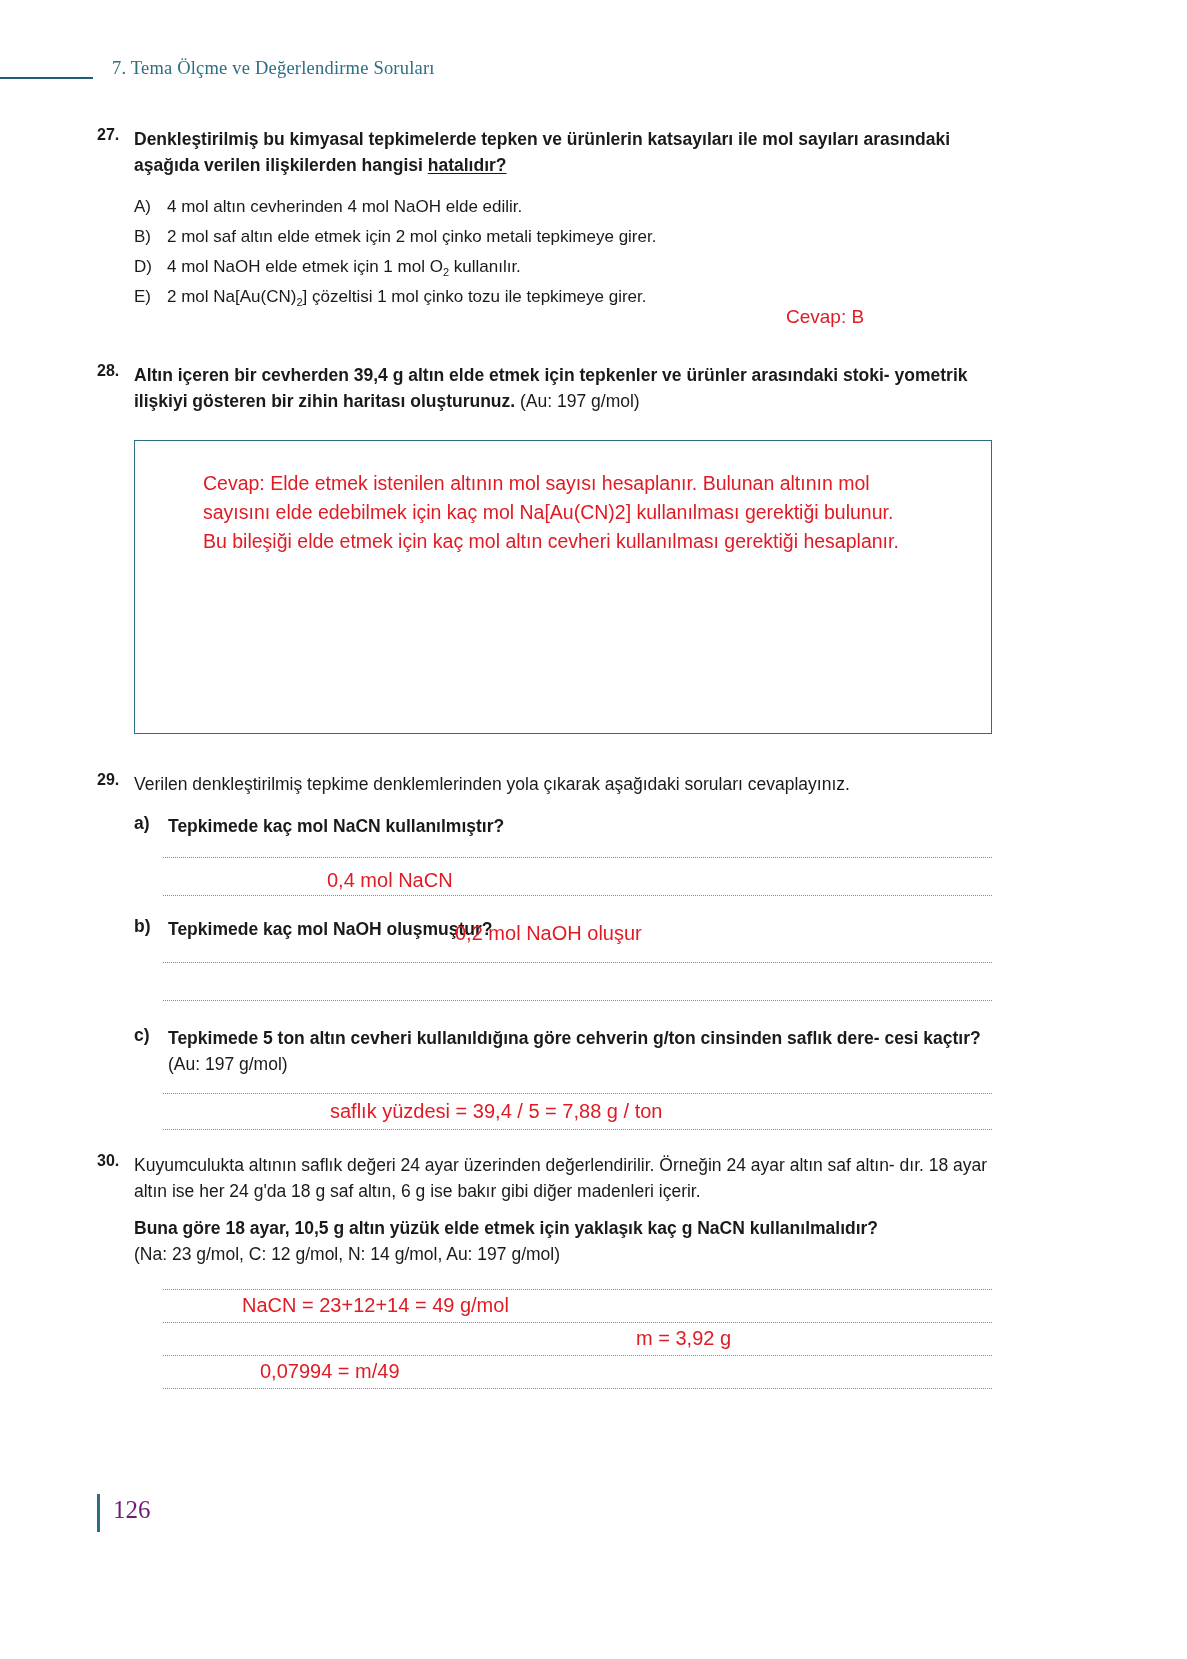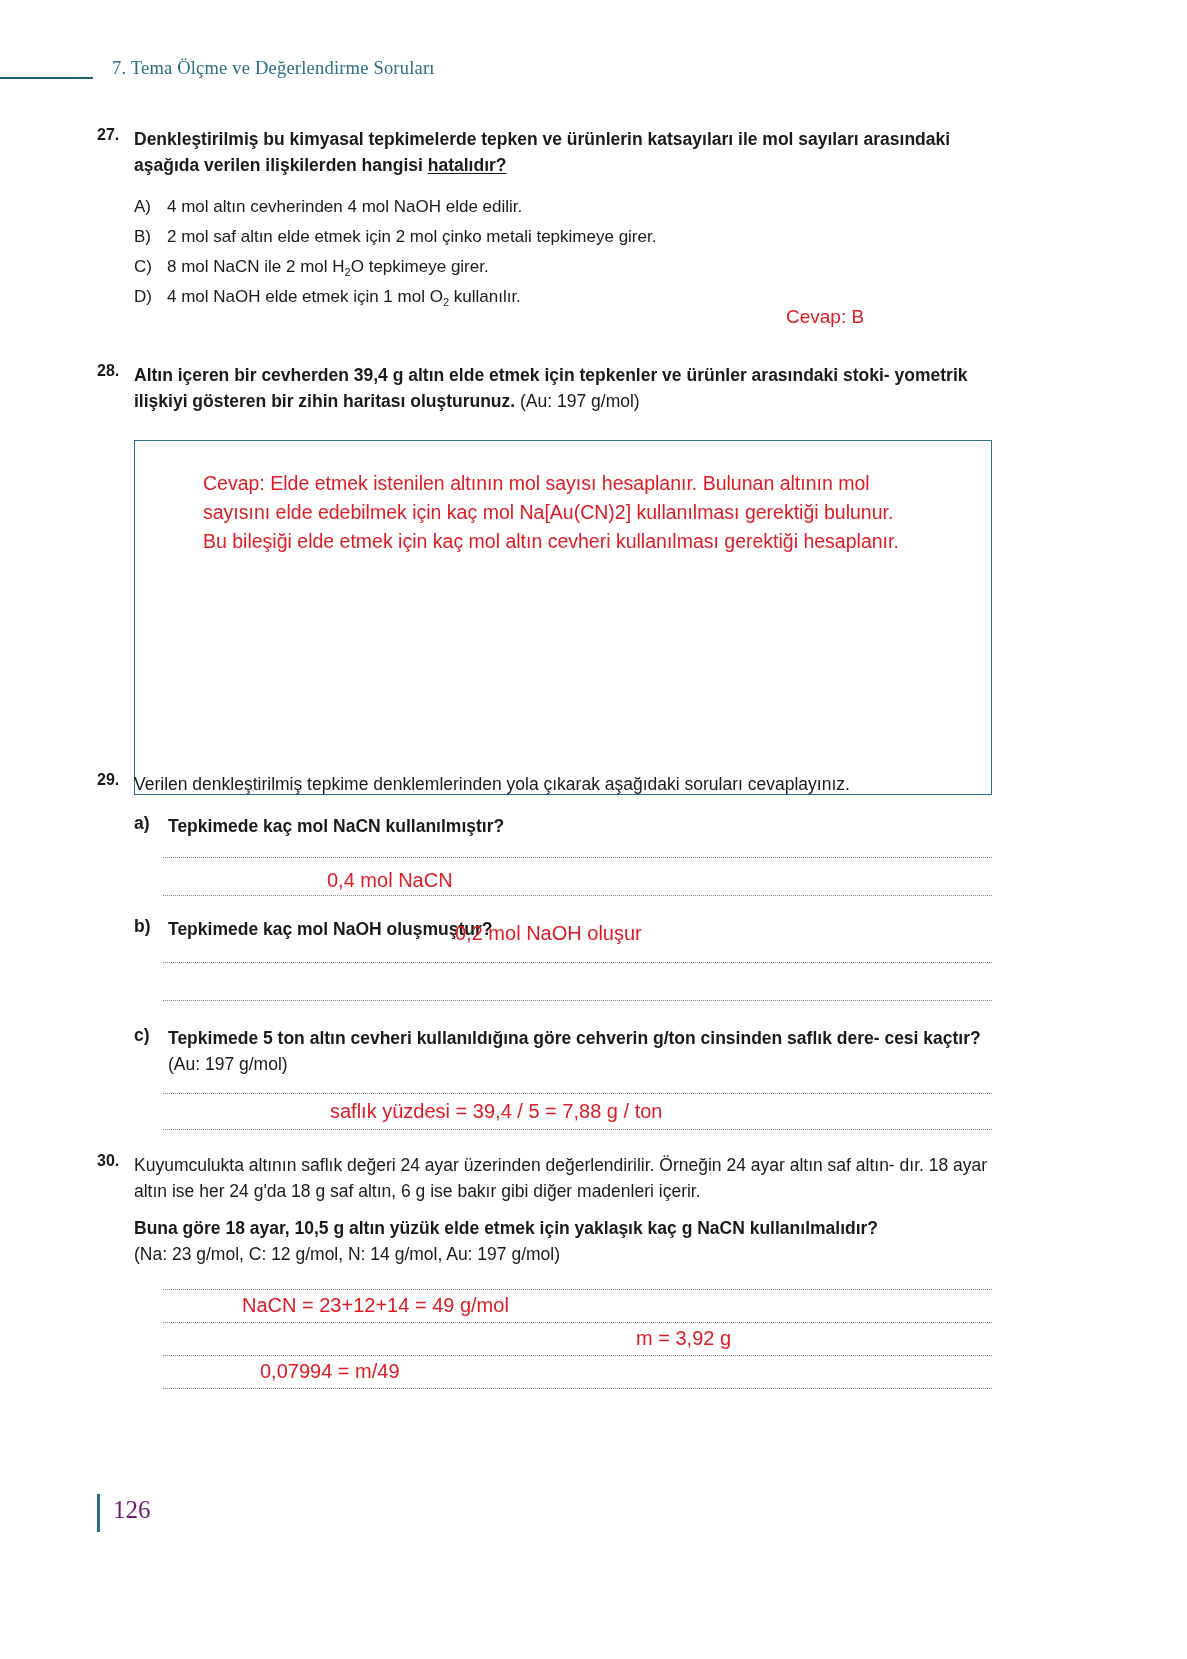--- a/index.html
+++ b/index.html
@@ -102,21 +102,21 @@
     color: #e01b24;
     white-space: nowrap;
   }
 
   
   .answer-box {
     position: absolute;
     left: 134px;
     top: 440px;
     width: 858px;
-    height: 355px;
+    height: 294px;
     border: 1.6px solid #2c6e84;
     box-sizing: border-box;
   }
   .answer-box-text {
     position: absolute;
     left: 68px;
     top: 28px;
     width: 700px;
     font-size: 19.5px;
     line-height: 29px;
@@ -202,24 +202,24 @@
 </div>
 
 <div class="options">
   <div class="opt-row">
     <span class="opt-label">A)</span><span>4 mol altın cevherinden 4 mol NaOH elde edilir.</span>
   </div>
   <div class="opt-row">
     <span class="opt-label">B)</span><span>2 mol saf altın elde etmek için 2 mol çinko metali tepkimeye girer.</span>
   </div>
   <div class="opt-row">
-    <span class="opt-label">C)</span><span>8 mol NaCN ile 2 mol H</span><sub>2</sub><span>O tepkimeye girer.</span>
-  </div>
-  <div class="opt-row">
     <span class="opt-label">D)</span><span>4 mol NaOH elde etmek için 1 mol O</span><sub>2</sub><span> kullanılır.</span>
+  </div>
+  <div class="opt-row">
+    <span class="opt-label">E)</span><span>2 mol Na[Au(CN)</span><sub>2</sub><span>] çözeltisi 1 mol çinko tozu ile tepkimeye girer.</span>
   </div>
 </div>
 
 <div class="floating-answer" style="left:786px; top:272px;margin-top:34px;">Cevap: B</div>
 
 <div class="q-block" style="top:362px;">
   <span class="q-num">28.</span>
   <div class="q-body bold">
     <span>Altın içeren bir cevherden 39,4 g altın elde etmek için tepkenler ve ürünler arasındaki stoki-</span>
     <span>yometrik ilişkiyi gösteren bir zihin haritası oluşturunuz.</span>

